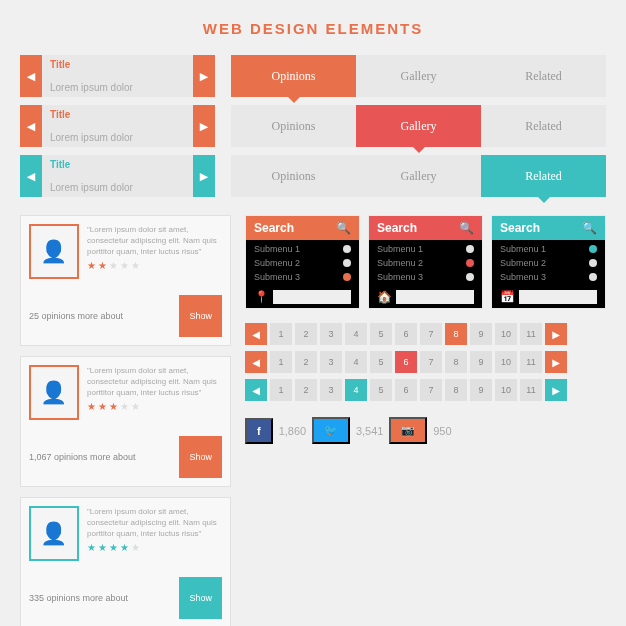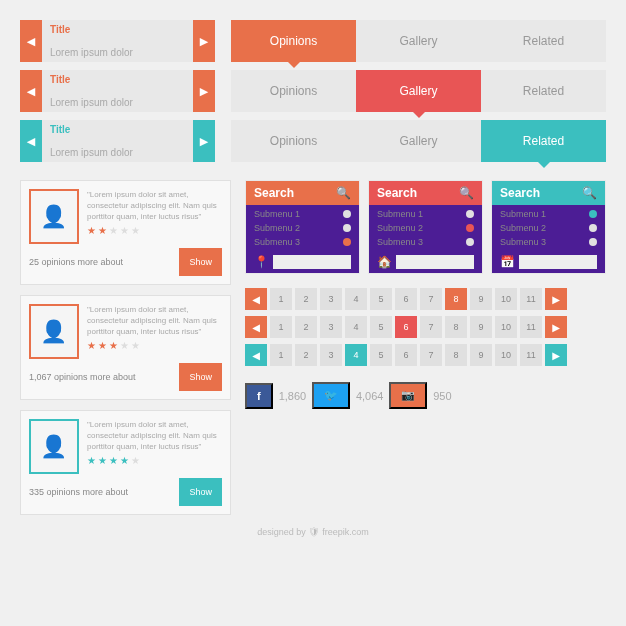--- a/index.html
+++ b/index.html
@@ -99,20 +99,21 @@
       display: flex;
       flex-direction: column;
       gap: 8px;
       flex: 1;
     }
     .tab-bar {
       display: flex;
       align-items: center;
       height: 42px;
       gap: 0;
+      font-family: Liberation Serif, serif;
     }
     .tab {
       flex: 1;
       height: 100%;
       display: flex;
       align-items: center;
       justify-content: center;
       font-size: 12px;
       cursor: pointer;
       position: relative;
@@ -217,43 +218,43 @@
       gap: 2px;
       margin-top: 2px;
     }
     .star { color: #e8704a; font-size: 10px; }
     .star.empty { color: #ddd; }
     .star.teal { color: #3bbfbf; }
     .opinion-footer {
       display: flex;
       justify-content: space-between;
       align-items: center;
-      margin-top: 0;
+      margin-top: 12px;
     }
     .opinion-count {
       font-size: 9px;
       color: #888;
     }
     .show-btn {
       background: #e8704a;
       color: white;
       font-size: 9px;
-      padding: 9px 10px;
+      padding: 16px 10px;
       border: none;
       cursor: pointer;
     }
     .show-btn.teal {
       background: #3bbfbf;
     }
     .search-row {
       display: flex;
       gap: 8px;
     }
     .search-panel {
-      background: #4c1d95;
+      background: #000000;
       width: 115px;
       padding: 0;
       border: 1px solid #e8e8e8;
     }
     .search-header {
       background: #e8704a;
       color: white;
       display: flex;
       align-items: center;
       justify-content: space-between;
@@ -391,20 +392,21 @@
     .main-content {
       display: flex;
       flex-direction: column;
       gap: 10px;
     }
   </style>
 </head>
 <body>
 
 <div class="page">
+  <h1 class="page-title">WEB DESIGN ELEMENTS</h1>
 
   <div class="top-section">
 
     <div class="left-bars">
 
       <div class="title-bar">
         <div class="arrow-left">◀</div>
         <div class="title-content">
           <div class="title-text">Title</div>
           <div class="subtitle-text">Lorem ipsum dolor</div>
@@ -662,21 +664,21 @@
 
       <div class="social-row">
         <button class="social-btn fb">
           <span>f</span>
         </button>
         <span class="social-num">1,860</span>
 
         <button class="social-btn tw">
           <span>🐦</span>
         </button>
-        <span class="social-num">4,064</span>
+        <span class="social-num">3,541</span>
 
         <button class="social-btn ig">
           <span>📷</span>
         </button>
         <span class="social-num">950</span>
       </div>
 
     </div>
 
   </div>

